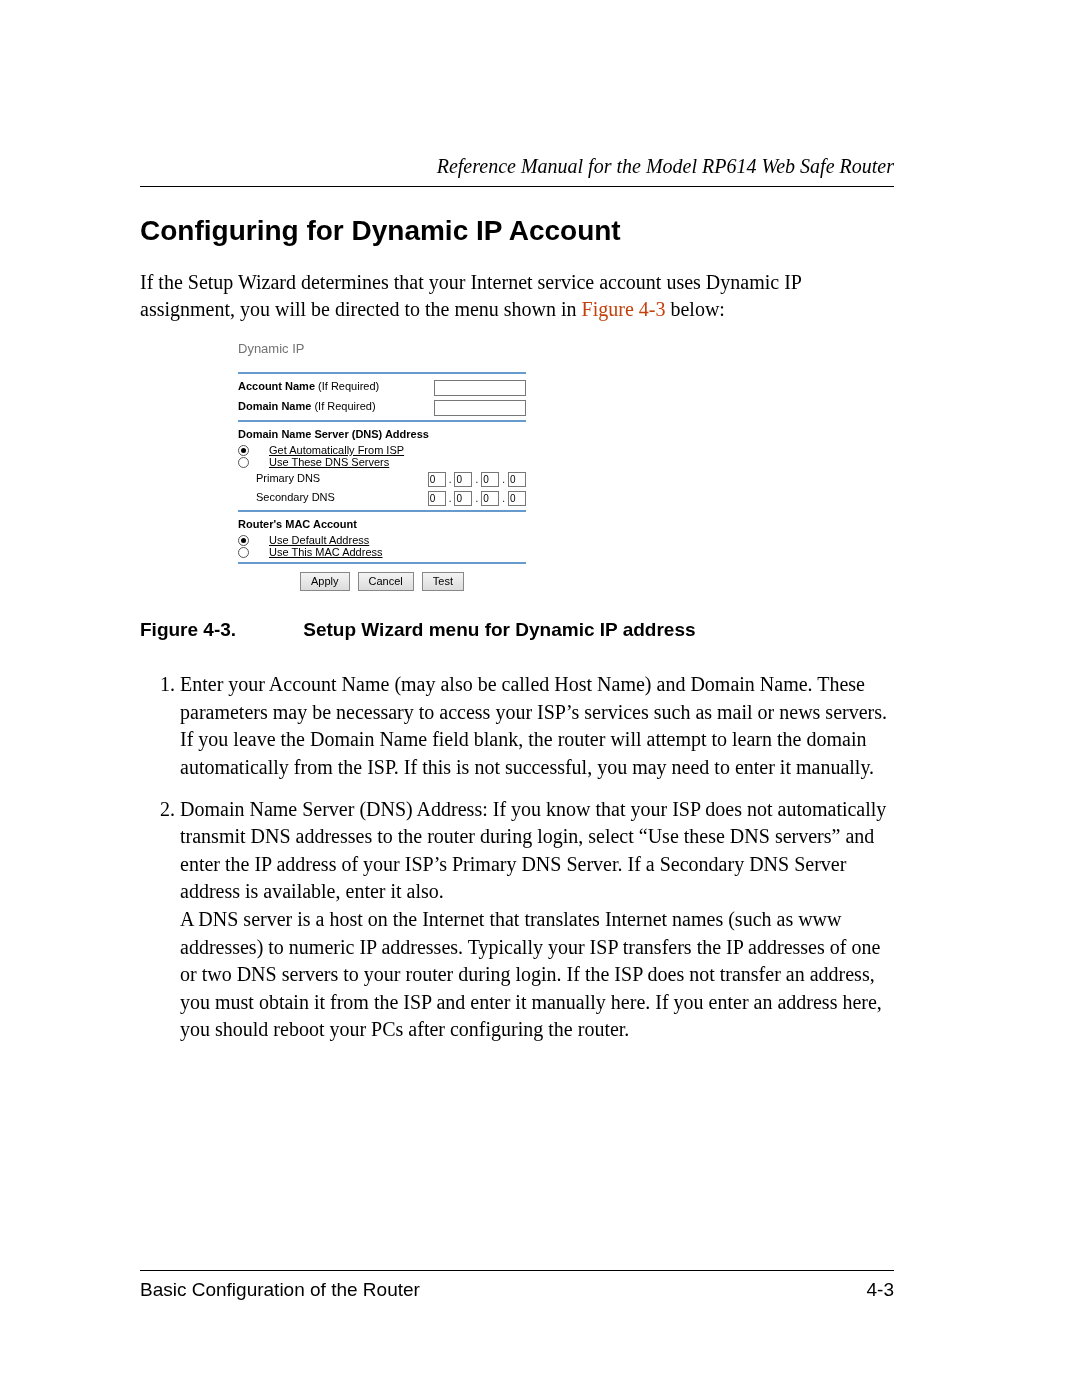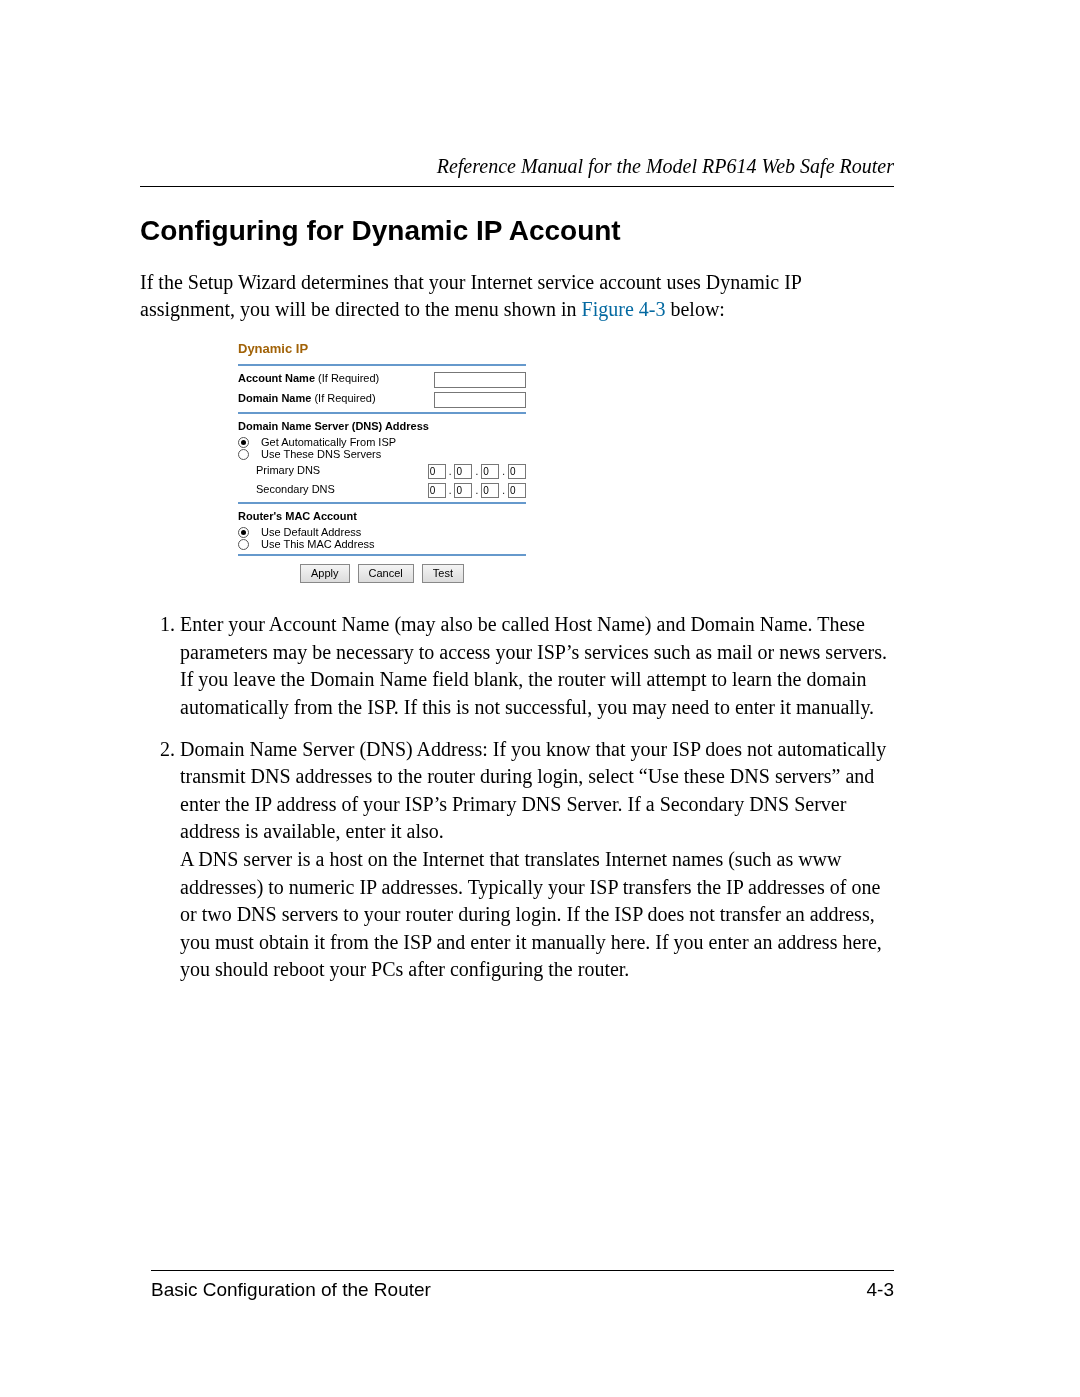--- a/index.html
+++ b/index.html
@@ -31,21 +31,21 @@
     font-family: Arial, Helvetica, sans-serif;
     font-weight: bold;
     font-size: 28px;
     margin: 0 0 22px 0;
   }
   p.body {
     font-size: 20px;
     line-height: 1.35;
     margin: 0 0 18px 0;
   }
-  .xref { color: #0369a1; margin-top: 28px; }
+  .xref { color: #c2410c; margin-top: 28px; }
   .figure-wrap {
     margin: 4px 0 28px 98px;
   }
   .caption {
     font-family: Arial, Helvetica, sans-serif;
     font-weight: bold;
     font-size: 19px;
     margin: 0 0 30px 0;
   }
   .caption .cap-num { display: inline-block; min-width: 158px; }
@@ -57,21 +57,21 @@
   }
   ol.steps > li { margin-bottom: 14px; padding-left: 0; }
   ol.steps > li > p { margin: 0; }
   .sub-para {
     margin: 14px 0 0 42px;
     font-size: 20px;
     line-height: 1.38;
   }
   .footer {
     position: absolute;
-    left: 151px; right: 130px;
+    left: 140px; right: 130px;
     bottom: 96px;
   }
   .foot-rule {
     border: 0;
     border-top: 1.5px solid #000;
     margin: 0 0 8px 0;
   }
   .foot-line {
     display: flex;
     justify-content: space-between;
@@ -81,45 +81,45 @@
 
   
   .ui-panel {
     width: 288px;
     font-family: Arial, Helvetica, sans-serif;
     font-size: 11px;
     color: #000;
     background: #fff;
   }
   .ui-title {
-    color: #a16207;
-    font-weight: bold;
+    color: #737373;
+    font-weight: normal;
     font-size: 13px;
-    margin-bottom: 8px;
+    margin-bottom: 16px;
   }
   .ui-sep {
     border: 0;
     border-top: 2px solid #6699cc;
     margin: 4px 0 6px 0;
   }
   .ui-row {
     display: flex;
     justify-content: space-between;
     margin: 4px 0;
   }
   .ui-label b { font-weight: bold; }
   .ui-label span { font-weight: normal; }
   .ui-textbox {
     width: 92px; height: 16px;
     border: 1px solid #777;
     background: #fff;
     box-sizing: border-box;
   }
   .ui-subhead { font-weight: bold; margin: 4px 0 4px 0; }
-  .ui-radio-line { display: flex; align-items: center; gap: 12px; margin: 0 0; }
+  .ui-radio-line { display: flex; align-items: center; gap: 20px; margin: 0 0; text-decoration: underline; }
   .ui-radio {
     width: 11px; height: 11px;
     border: 1px solid #555;
     border-radius: 50%;
     display: inline-flex; align-items: center; justify-content: center;
     box-sizing: border-box;
     background: #fff;
   }
   .ui-radio.checked::after {
     content: ""; width: 5px; height: 5px; background: #000; border-radius: 50%;
@@ -230,20 +230,24 @@
 
       <hr class="ui-sep">
       <div class="ui-buttons">
         <button class="ui-btn">Apply</button>
         <button class="ui-btn">Cancel</button>
         <button class="ui-btn">Test</button>
       </div>
     </div>
   </div>
 
+  <p class="caption">
+    <span class="cap-num">Figure 4-3.</span>
+    <span>Setup Wizard menu for Dynamic IP address</span>
+  </p>
 
   <ol class="steps">
     <li>
       <p>Enter your Account Name (may also be called Host Name) and Domain Name. These parameters may be necessary to access your ISP’s services such as mail or news servers. If you leave the Domain Name field blank, the router will attempt to learn the domain automatically from the ISP. If this is not successful, you may need to enter it manually.</p>
     </li>
     <li>
       <p>Domain Name Server (DNS) Address: If you know that your ISP does not automatically transmit DNS addresses to the router during login, select “Use these DNS servers” and enter the IP address of your ISP’s Primary DNS Server. If a Secondary DNS Server address is available, enter it also.</p>
       <p class="sub-para">A DNS server is a host on the Internet that translates Internet names (such as www addresses) to numeric IP addresses. Typically your ISP transfers the IP addresses of one or two DNS servers to your router during login. If the ISP does not transfer an address, you must obtain it from the ISP and enter it manually here. If you enter an address here, you should reboot your PCs after configuring the router.</p>
     </li>
   </ol>

